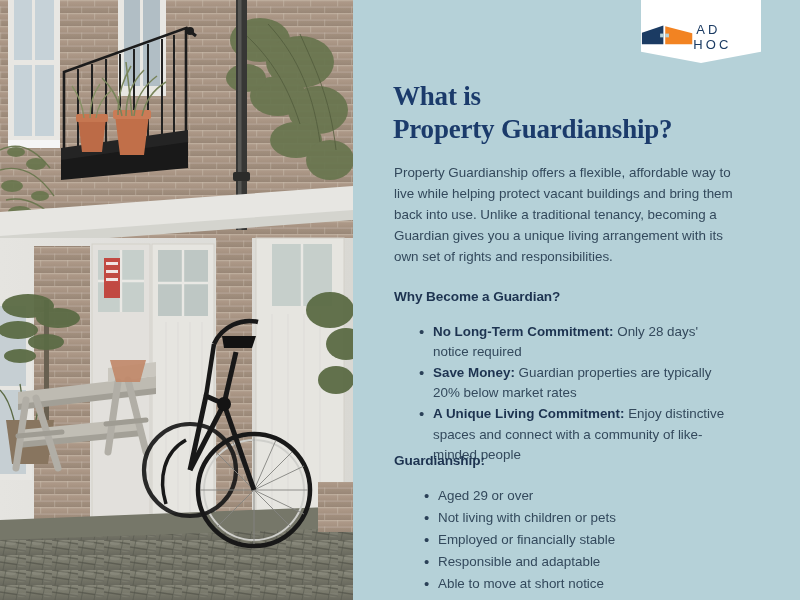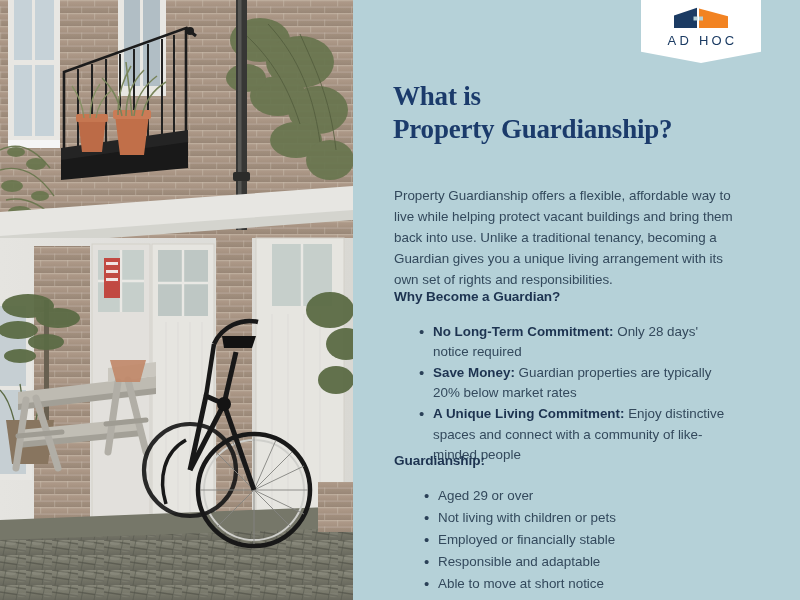--- a/index.html
+++ b/index.html
@@ -40,21 +40,21 @@
   }
 
   
   .logo-badge {
     position: absolute;
     left: 288px; top: 0;
     width: 120px; height: 63px;
     background: #ffffff;
     clip-path: polygon(0 0, 100% 0, 100% 82%, 50% 100%, 0 82%);
     display: flex;
-    flex-direction: column;
+    flex-direction: row;
     align-items: center;
     justify-content: flex-start;
     padding-top: 7px;
   }
   .logo-mark { width: 56px; height: 22px; display: block; }
   .logo-word {
     margin-top: 4px;
     font-family: "Liberation Sans", sans-serif;
     font-size: 13px;
     letter-spacing: 3.2px;
@@ -78,21 +78,20 @@
   .heading .line { display: block; }
 
   
   .intro {
     position: absolute;
     left: 41px; top: 163px;
     width: 345px;
     font-size: 13.4px;
     line-height: 1.56;
     color: #33495c;
-    margin-top: 23px;
   }
 
   
   .section { position: absolute; left: 41px; width: 352px; }
   .section-why  { top: 289px; }
   .section-reqs { top: 453px; }
 
   .section-title {
     font-size: 13.6px;
     font-weight: bold;

